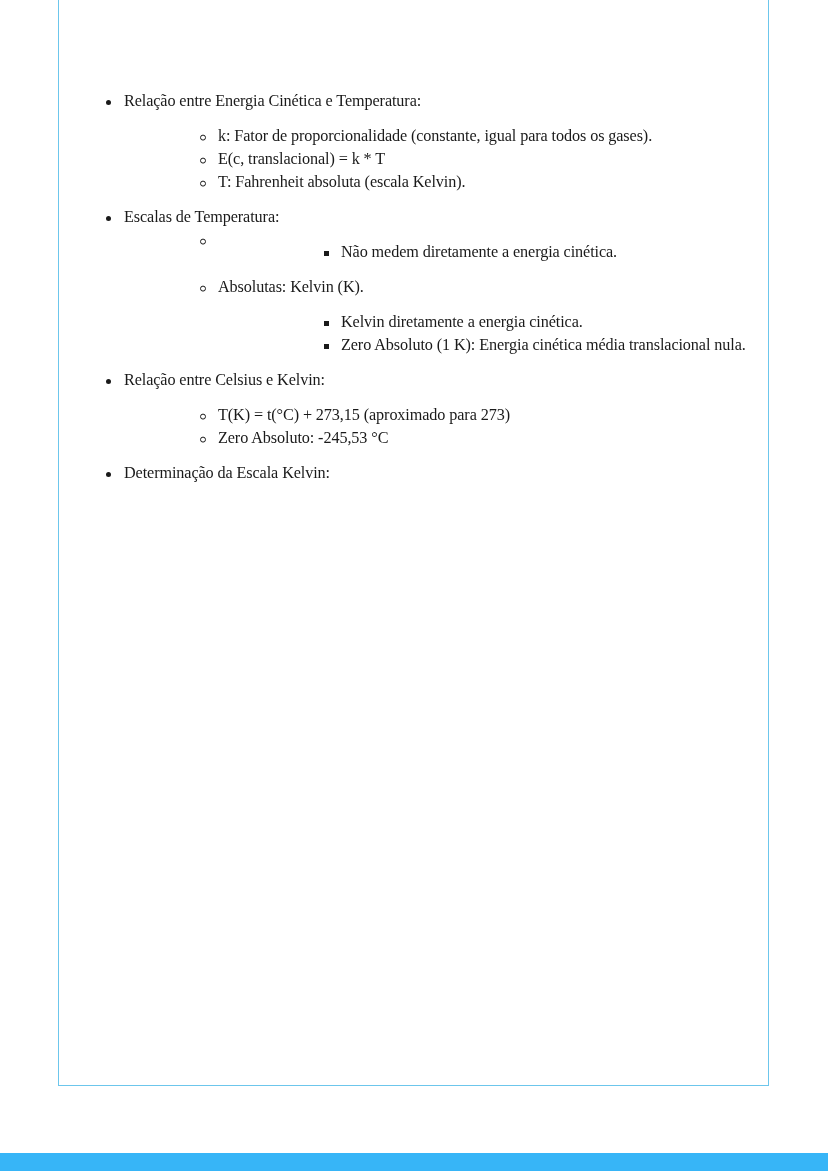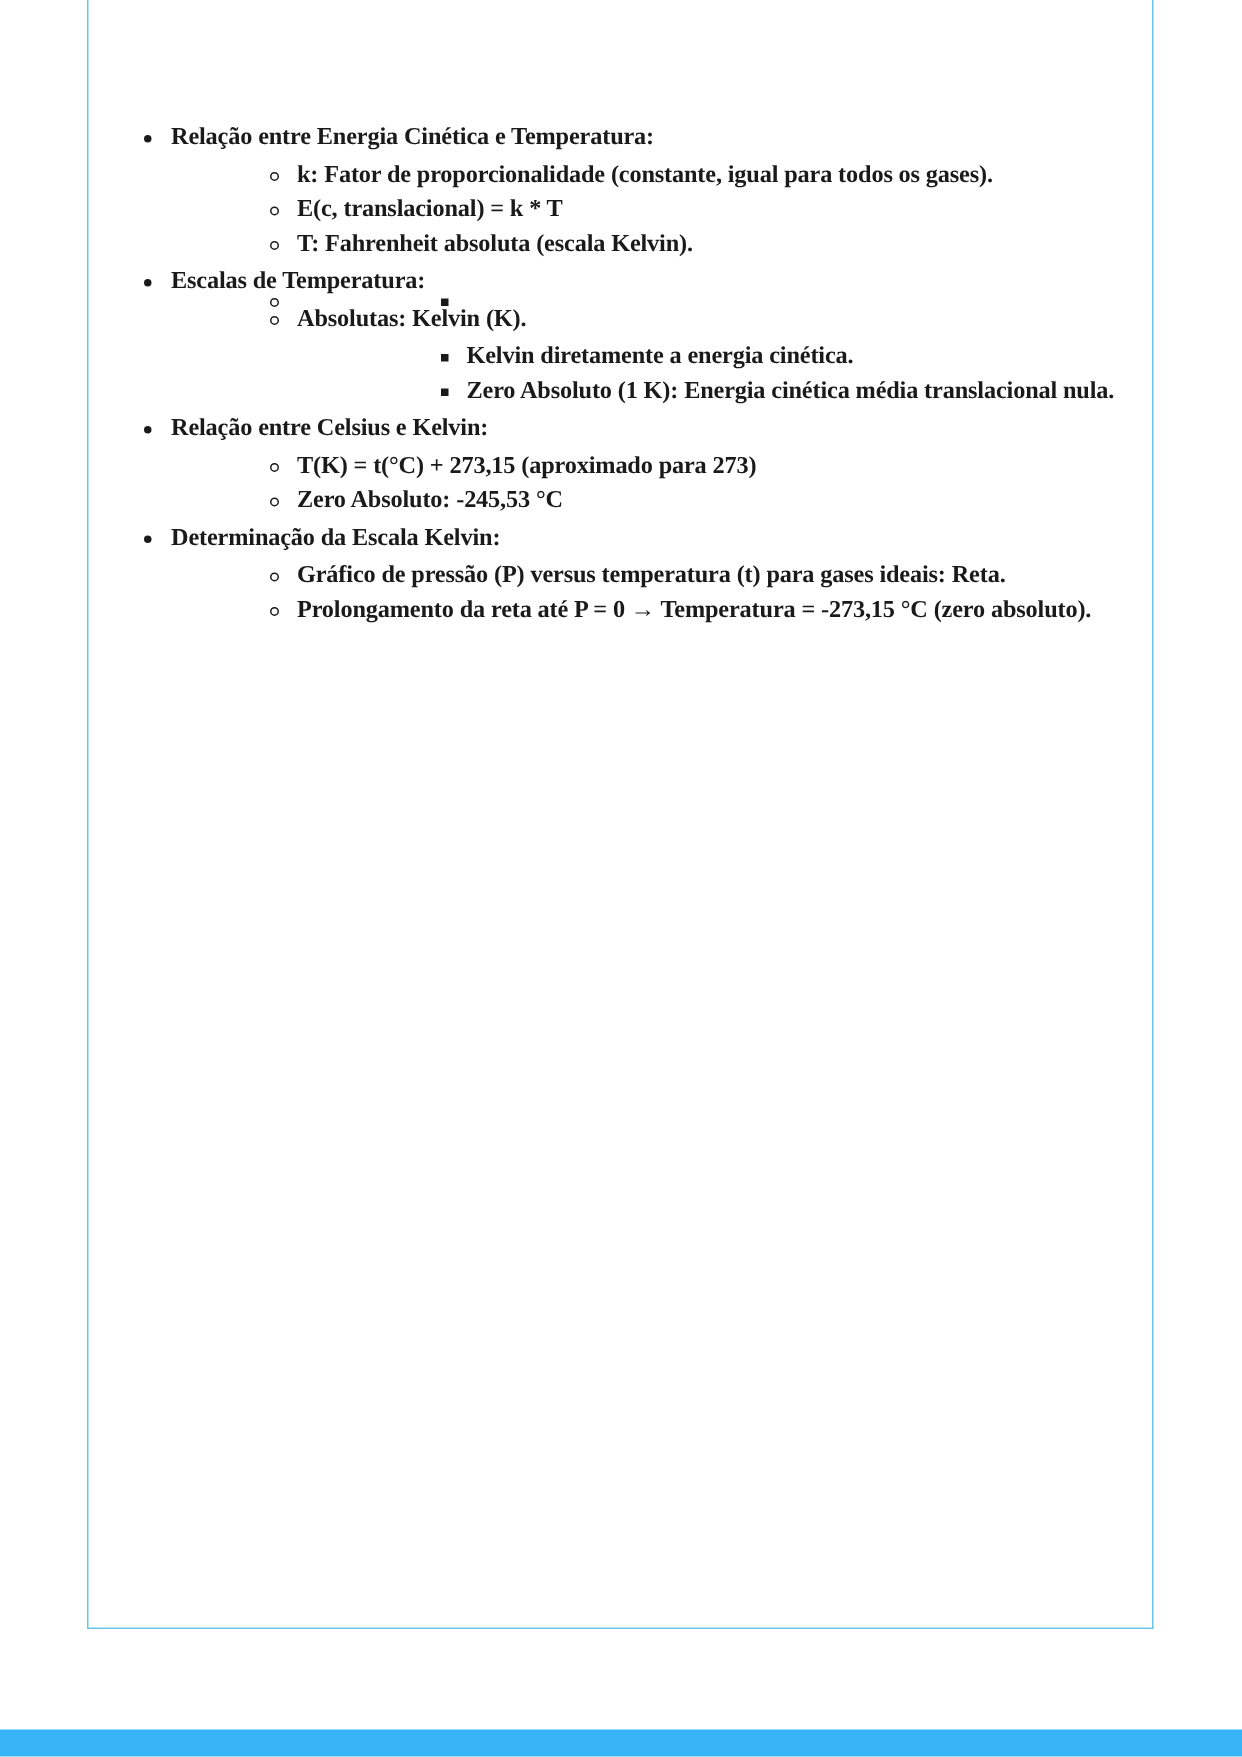--- a/index.html
+++ b/index.html
@@ -22,21 +22,21 @@
       border-top: none;
       box-sizing: border-box;
       background: #ffffff;
     }
     .content {
       position: absolute;
       left: 0;
       top: 80px;
       width: 100%;
     }
-    ul { list-style: none; margin: 2px; padding: 0; font-weight: bold; }
+    ul { list-style: none; margin: 12px; padding: 0; }
     li {
       position: relative;
       font-family: "Liberation Serif", "DejaVu Serif", serif;
       font-size: 16.2px;
       line-height: 23px;
       white-space: nowrap;
       letter-spacing: -0.1px;
     }
     .l1 > li { padding-left: 53px; }
     .l2 > li { padding-left: 82px; }
@@ -109,20 +109,21 @@
       </li>
       <li class="nested-l2">
         <ul class="l2">
           <li>
             <span class="bullet circle"></span>
           </li>
           <li class="nested-l3">
             <ul class="l3">
               <li>
                 <span class="bullet square"></span>
+                <span>Não medem diretamente a energia cinética.</span>
               </li>
             </ul>
           </li>
           <li>
             <span class="bullet circle"></span>
             <span>Absolutas: Kelvin (K).</span>
           </li>
           <li class="nested-l3">
             <ul class="l3">
               <li>
@@ -152,30 +153,18 @@
             <span class="bullet circle"></span>
             <span>Zero Absoluto: -245,53 °C</span>
           </li>
         </ul>
       </li>
 
       <li>
         <span class="bullet disc"></span>
         <span>Determinação da Escala Kelvin:</span>
       </li>
-      <li class="nested-l2">
-        <ul class="l2">
-          <li>
-            <span class="bullet circle"></span>
-            <span>Gráfico de pressão (P) versus temperatura (t) para gases ideais: Reta.</span>
-          </li>
-          <li>
-            <span class="bullet circle"></span>
-            <span>Prolongamento da reta até P = 0 → Temperatura = -273,15 °C (zero absoluto).</span>
-          </li>
-        </ul>
-      </li>
 
     </ul>
   </div>
 </div>
 
 <div class="bottom-bar"></div>
 
 </body></html>

